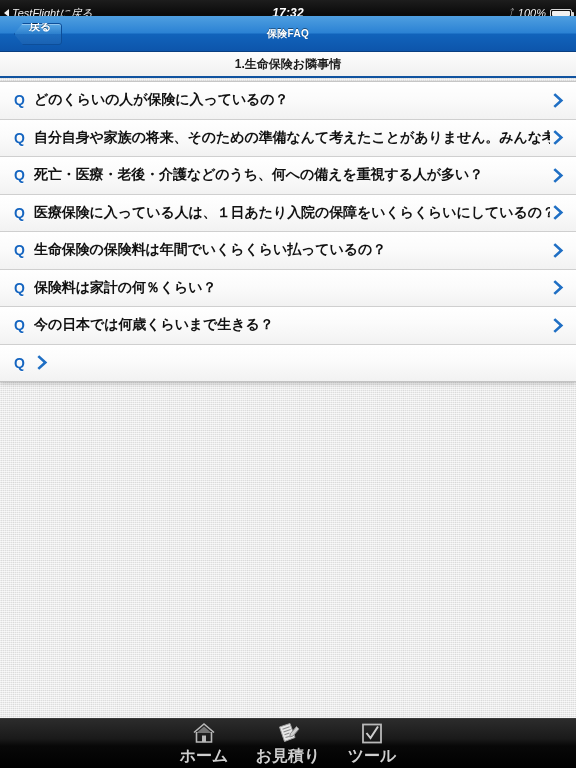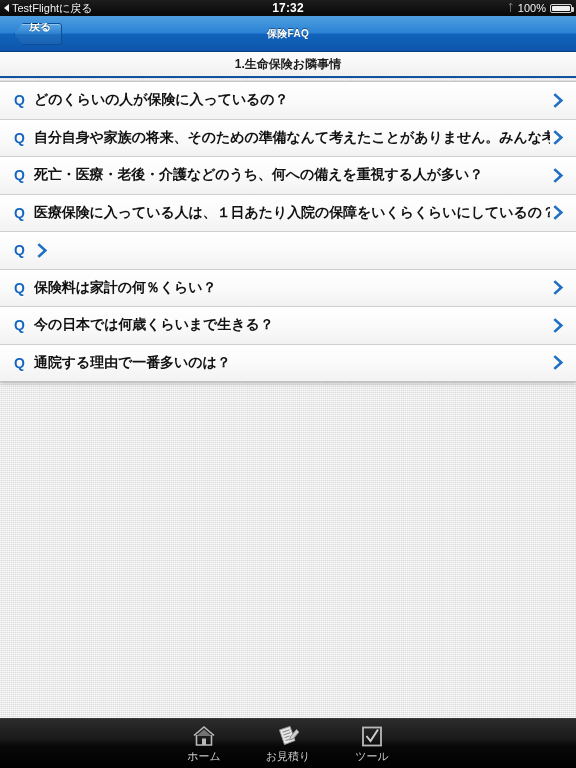--- a/index.html
+++ b/index.html
@@ -22,21 +22,21 @@
       repeating-linear-gradient(90deg, rgba(255,255,255,.45) 0px, rgba(255,255,255,.45) 1px, rgba(0,0,0,.022) 1px, rgba(0,0,0,.022) 2px),
       repeating-linear-gradient(90deg, rgba(0,0,0,.018) 0px, rgba(0,0,0,.018) 1px, transparent 1px, transparent 13px),
       repeating-linear-gradient(0deg, rgba(0,0,0,.015) 0px, rgba(0,0,0,.015) 1px, transparent 1px, transparent 13px);
   }
 
   
   #status-bar{
     position:absolute; left:0; top:0; width:576px; height:26px;
     background:linear-gradient(to bottom,#1d1d1d 0%,#0a0a0a 55%,#131313 100%);
     color:#f2f2f2; font-size:11px; line-height:16px;
-    display:flex; align-items:flex-start;
+    display:flex; align-items:center;font-style:italic;
   }
   .sb-left{ display:flex; align-items:center; padding-left:4px; gap:3px; }
   .sb-back-tri{
     width:0;height:0;
     border-top:4px solid transparent;
     border-bottom:4px solid transparent;
     border-right:5px solid #f2f2f2;
   }
   .sb-center{
     position:absolute; left:0; right:0; text-align:center;
@@ -145,21 +145,21 @@
   .tab-item{
     width:84px;
     display:flex; flex-direction:column;
     align-items:center; justify-content:center;
     gap:2px; cursor:pointer;
   }
   .tab-icon{
     height:24px; display:flex; align-items:flex-end; justify-content:center;
   }
   .tab-label{
-    font-size:11px; color:#cfcfcf; font-weight:normal;
+    font-size:16px; color:#cfcfcf; font-weight:bold;
     text-shadow:0 -1px 0 rgba(0,0,0,.8);
   }
 </style>
 </head>
 <body>
 
 <div id="content-backdrop"></div>
 
 <div id="status-bar">
   <div class="sb-left">
@@ -217,20 +217,21 @@
       <span class="q-mark">Q</span>
       <span class="q-text">医療保険に入っている人は、１日あたり入院の保障をいくらくらいにしているの？</span>
       <span class="chevron">
         <svg width="13" height="17" viewBox="0 0 13 17" aria-hidden="true">
           <path d="M2.2 1.2 L10.3 8.5 L2.2 15.8 L0.4 13.9 L6.4 8.5 L0.4 3.1 Z" fill="#1f6fc4"></path>
         </svg>
       </span>
     </div>
     <div class="faq-row">
       <span class="q-mark">Q</span>
+      <span class="q-text">生命保険の保険料は年間でいくらくらい払っているの？</span>
       <span class="chevron">
         <svg width="13" height="17" viewBox="0 0 13 17" aria-hidden="true">
           <path d="M2.2 1.2 L10.3 8.5 L2.2 15.8 L0.4 13.9 L6.4 8.5 L0.4 3.1 Z" fill="#1f6fc4"></path>
         </svg>
       </span>
     </div>
     <div class="faq-row">
       <span class="q-mark">Q</span>
       <span class="q-text">保険料は家計の何％くらい？</span>
       <span class="chevron">
@@ -243,21 +244,20 @@
       <span class="q-mark">Q</span>
       <span class="q-text">今の日本では何歳くらいまで生きる？</span>
       <span class="chevron">
         <svg width="13" height="17" viewBox="0 0 13 17" aria-hidden="true">
           <path d="M2.2 1.2 L10.3 8.5 L2.2 15.8 L0.4 13.9 L6.4 8.5 L0.4 3.1 Z" fill="#1f6fc4"></path>
         </svg>
       </span>
     </div>
     <div class="faq-row">
       <span class="q-mark">Q</span>
-      <span class="q-text">通院する理由で一番多いのは？</span>
       <span class="chevron">
         <svg width="13" height="17" viewBox="0 0 13 17" aria-hidden="true">
           <path d="M2.2 1.2 L10.3 8.5 L2.2 15.8 L0.4 13.9 L6.4 8.5 L0.4 3.1 Z" fill="#1f6fc4"></path>
         </svg>
       </span>
     </div>
   </div>
 
 <div id="tab-bar">
     <div class="tab-item">

